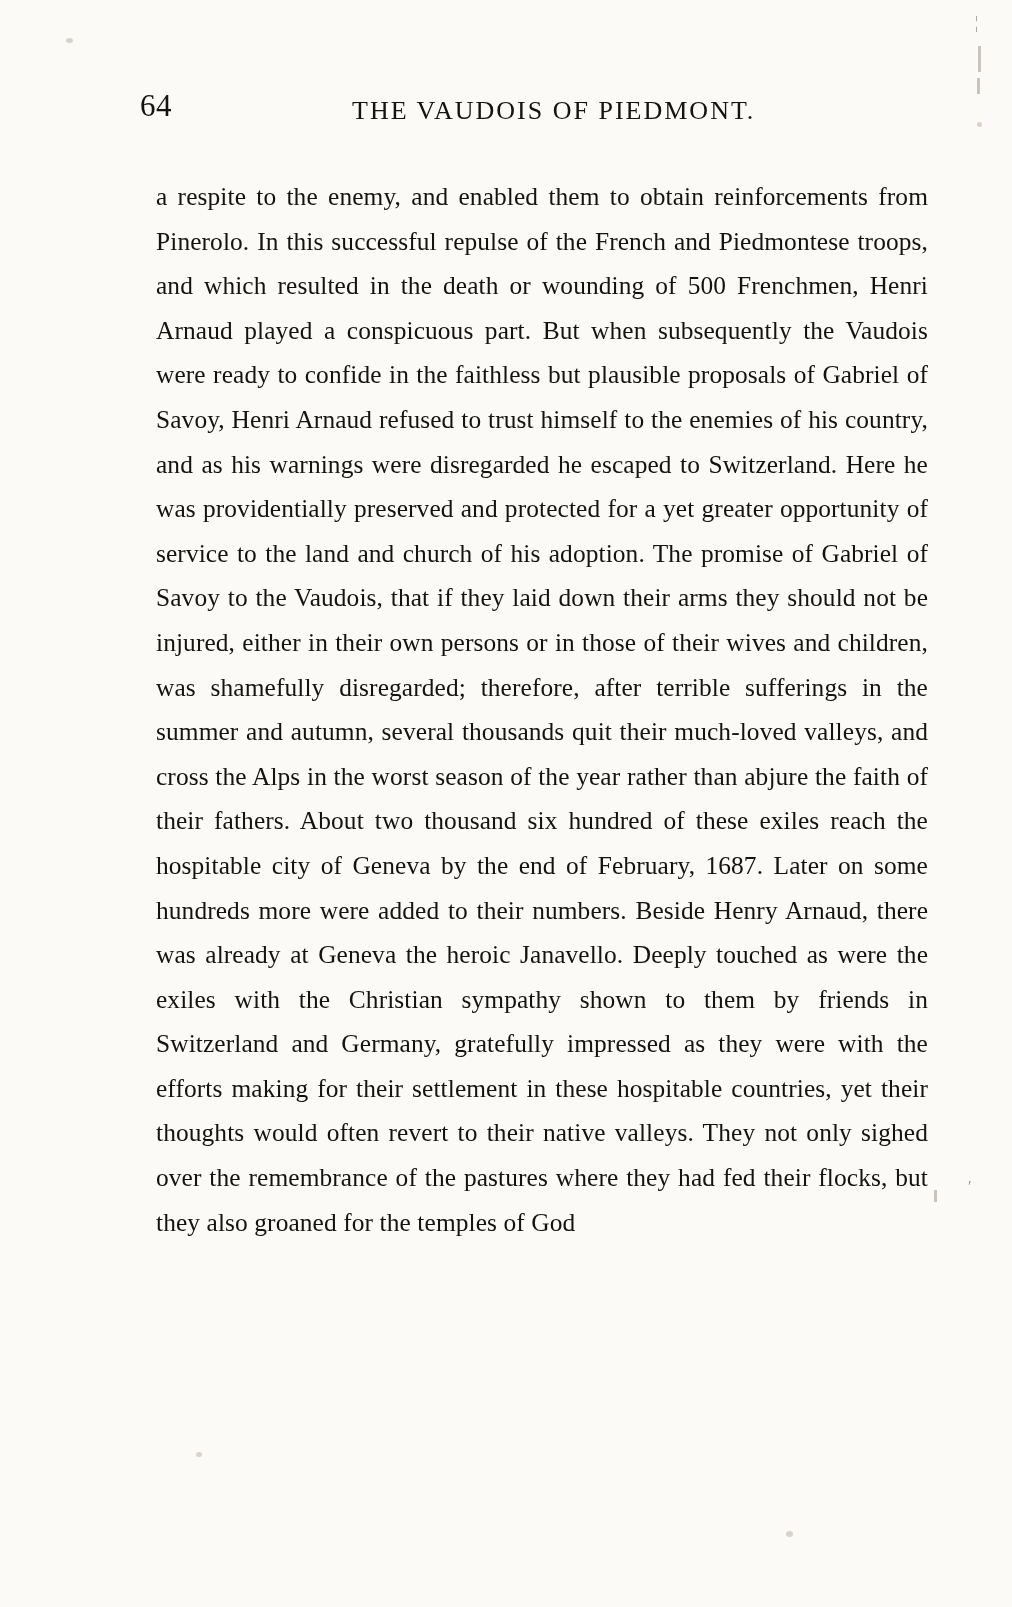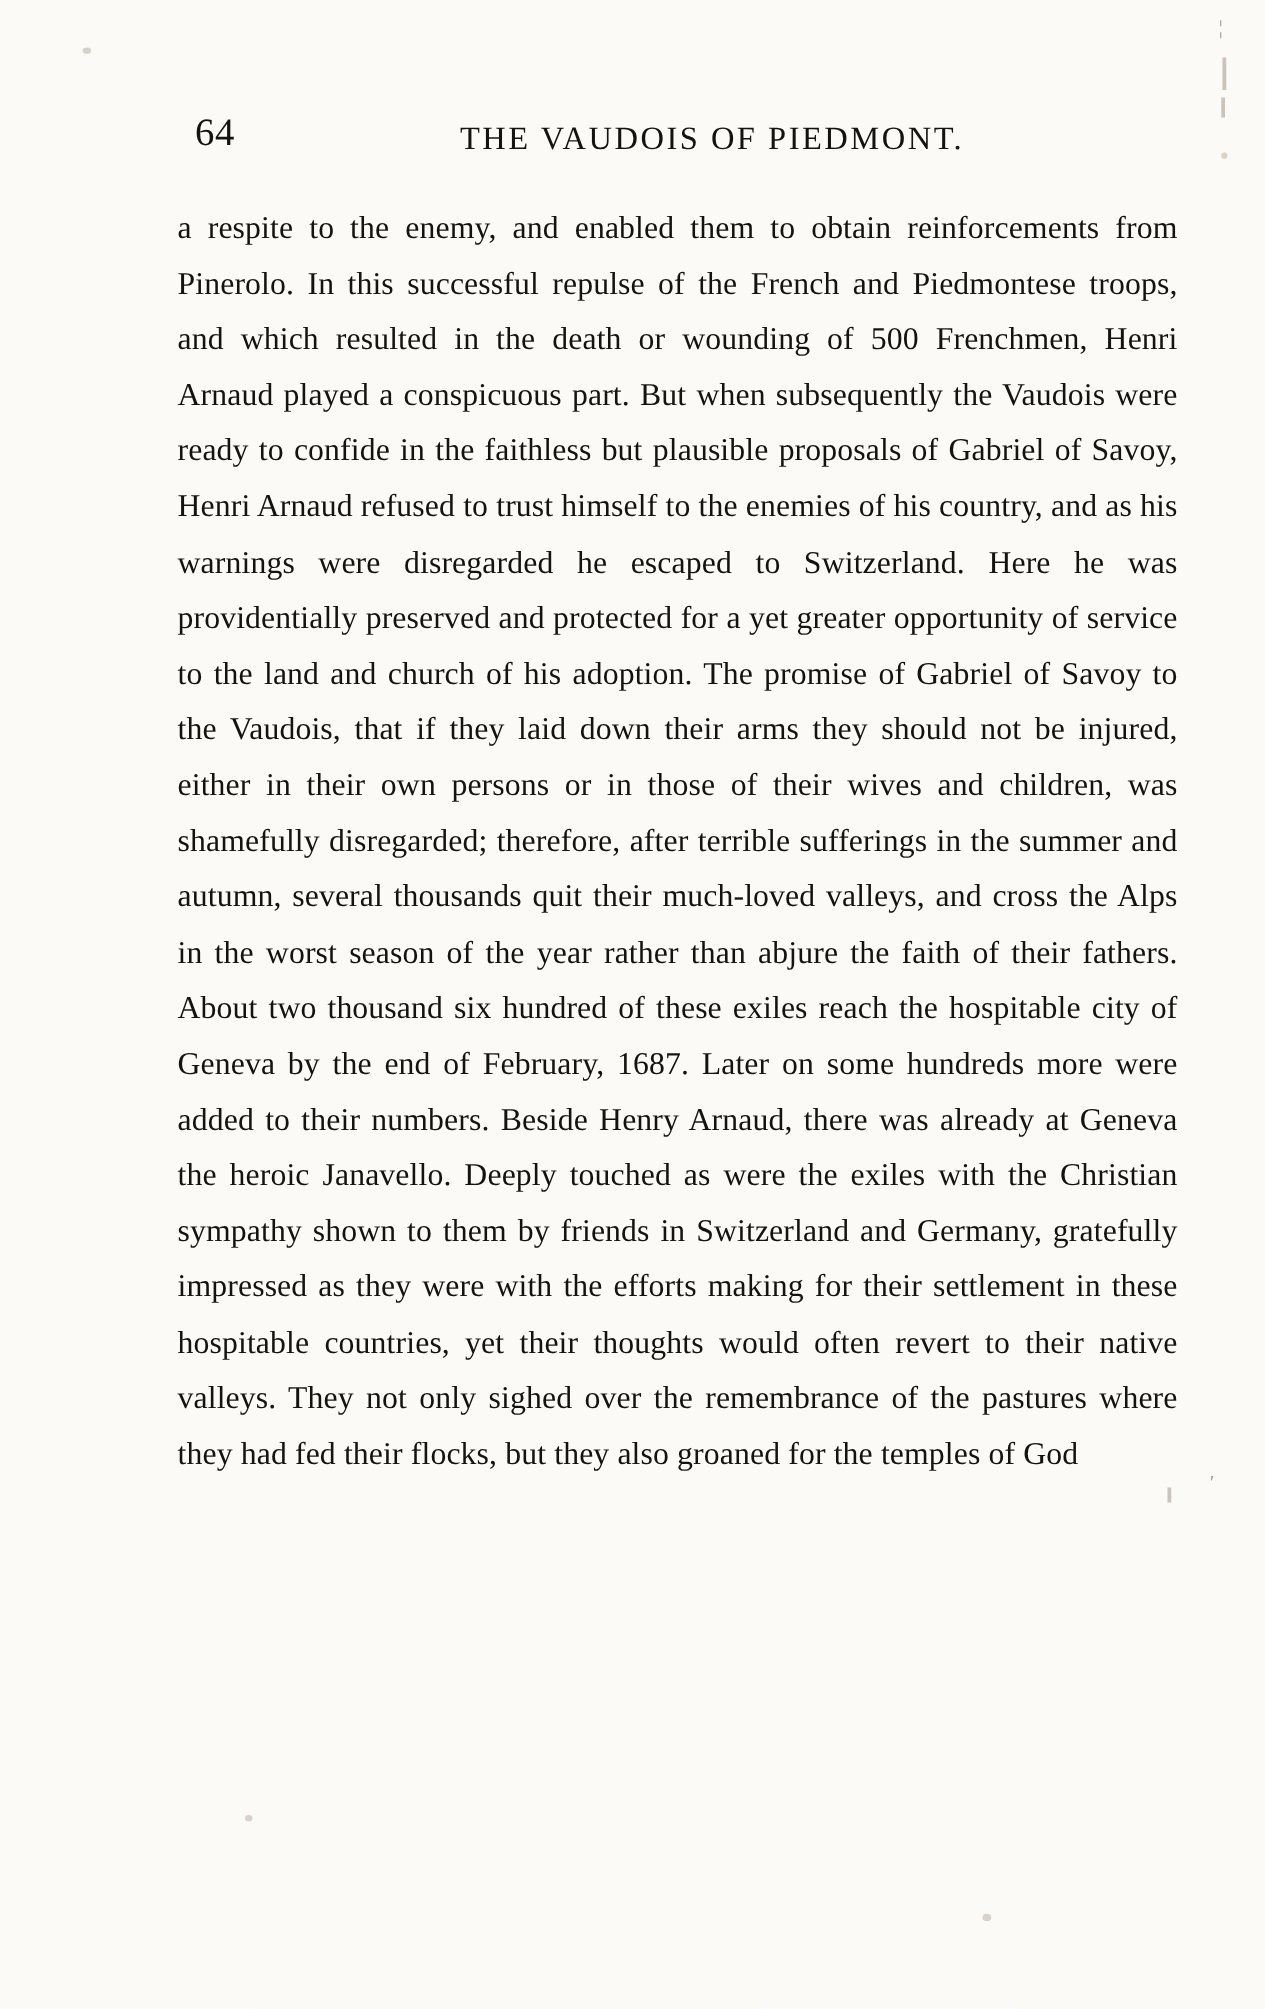--- a/index.html
+++ b/index.html
@@ -24,21 +24,20 @@
     top: 0;
     width: 1012px;
     height: 1607px;
   }
   .header {
     position: absolute;
     left: 140px;
     top: 88px;
     width: 800px;
     height: 40px;
-    margin-left: 16px;
   }
   .folio {
     position: absolute;
     left: 0;
     top: 0;
     font-size: 31px;
     letter-spacing: 0.5px;
     color: #15130f;
   }
   .running-head {
@@ -58,21 +57,21 @@
     top: 160px;
     width: 800px;
     font-size: 25.4px;
     line-height: 44.6px;
     text-align: justify;
     text-justify: inter-word;
     color: #15130f;
     letter-spacing: 0.1px;
   }
   .body-text p {
-    margin: 0;
+    margin: 14px;
     text-indent: 0;
   }
   
   .speck {
     position: absolute;
     background: #b9b2a6;
     border-radius: 50%;
     opacity: 0.55;
   }
   .edge-mark {

